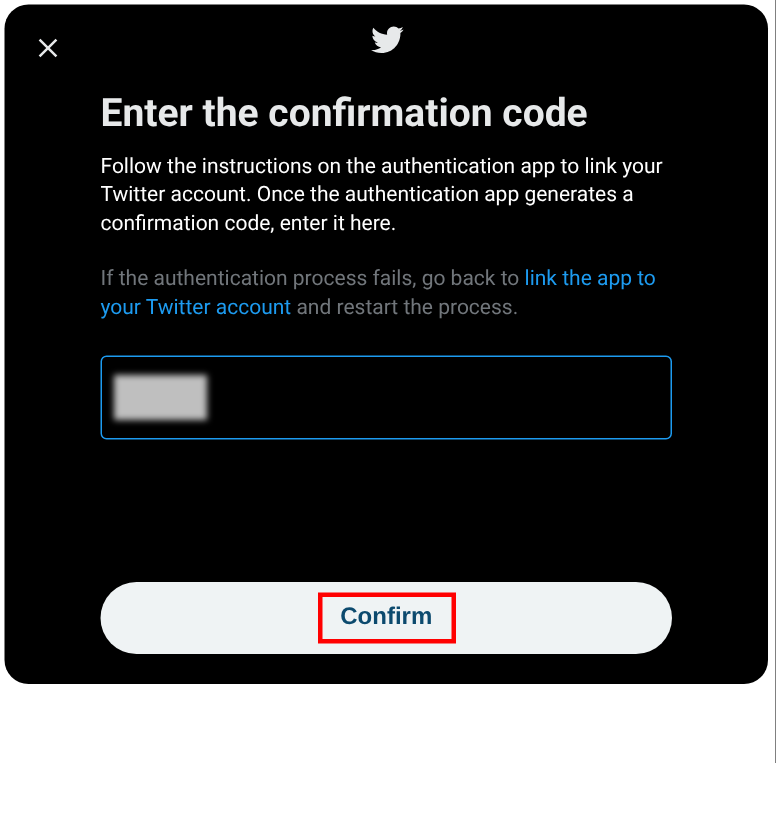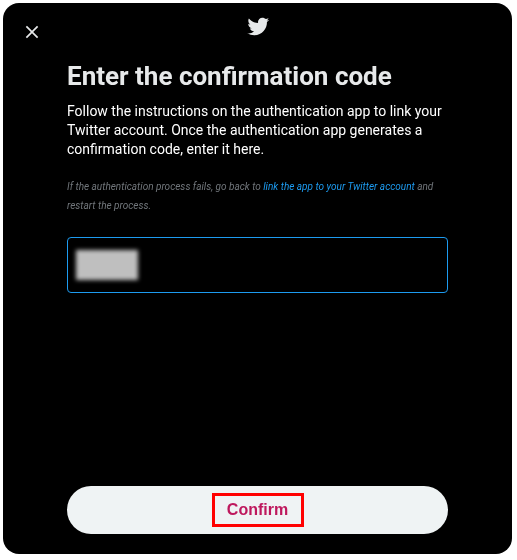--- a/index.html
+++ b/index.html
@@ -10,21 +10,21 @@
     body {
       width: 517px;
       height: 560px;
       background: #fff;
       font-family: -apple-system, BlinkMacSystemFont, "Segoe UI", Roboto, Helvetica, Arial, sans-serif;
       overflow: hidden;
     }
     .modal {
       position: relative;
       width: 509px;
-      height: 551px;
+      height: 453px;
       margin: 3px;
       background: #000;
       border-radius: 16px;
       padding: 12px 64px 20px 64px;
     }
     .close {
       position: absolute;
       top: 12px;
       left: 12px;
       width: 34px;
@@ -58,24 +58,23 @@
       margin-bottom: 10px;
     }
     .desc {
       color: #ffffff;
       font-size: 14px;
       line-height: 19px;
       margin-bottom: 18px;
     }
     .desc2 {
       color: #71767b;
-      font-size: 10px;
+      font-size: 14px;
       line-height: 19px;
       margin-bottom: 22px;
-      font-style: italic;
     }
     .link {
       color: #1d9bf0;
       text-decoration: none;
       cursor: pointer;
     }
     .input-wrap {
       position: relative;
       border: 1px solid #1d9bf0;
       border-radius: 4px;
@@ -105,21 +104,21 @@
       position: absolute;
       bottom: 20px;
       left: 64px;
       right: 64px;
       height: 48px;
       background: #eff3f4;
       border-radius: 9999px;
       border: none;
       font-size: 16px;
       font-weight: 700;
-      color: #be185d;
+      color: #0c4a6e;
       cursor: pointer;
       display: flex;
       align-items: center;
       justify-content: center;
     }
     .highlight-box {
       position: absolute;
       border: 3px solid #ff0000;
       pointer-events: none;
       width: 92px;

